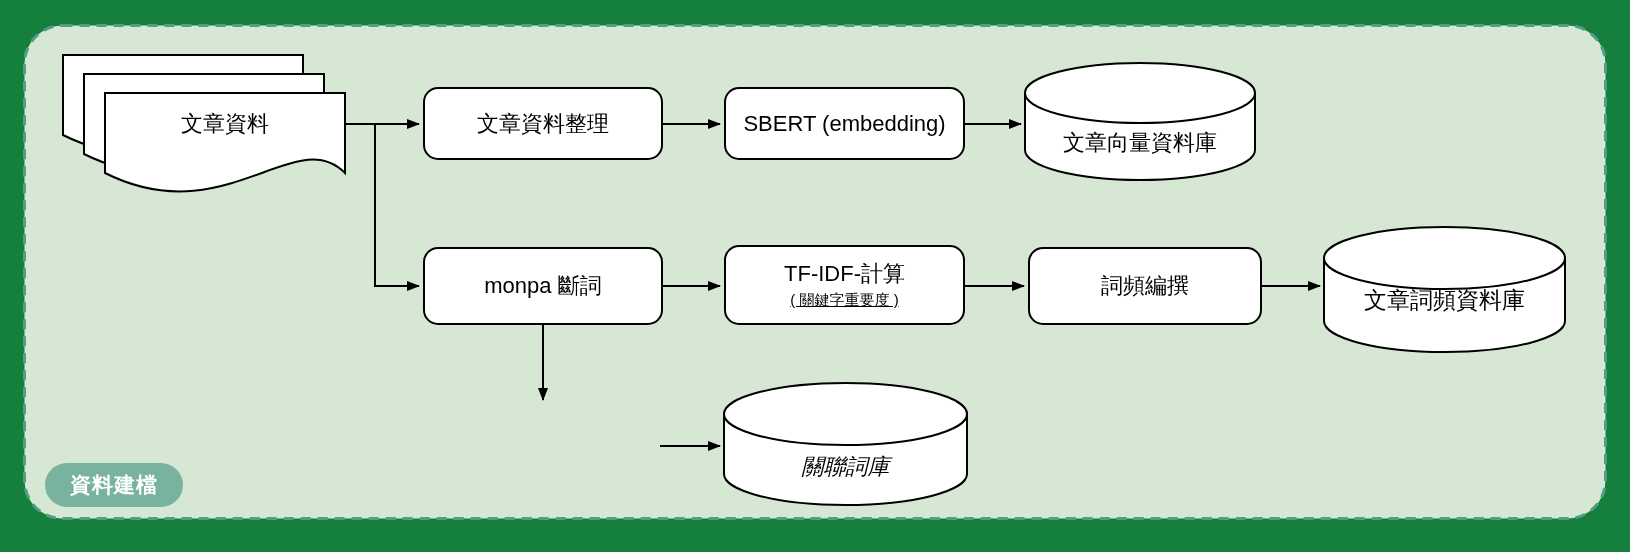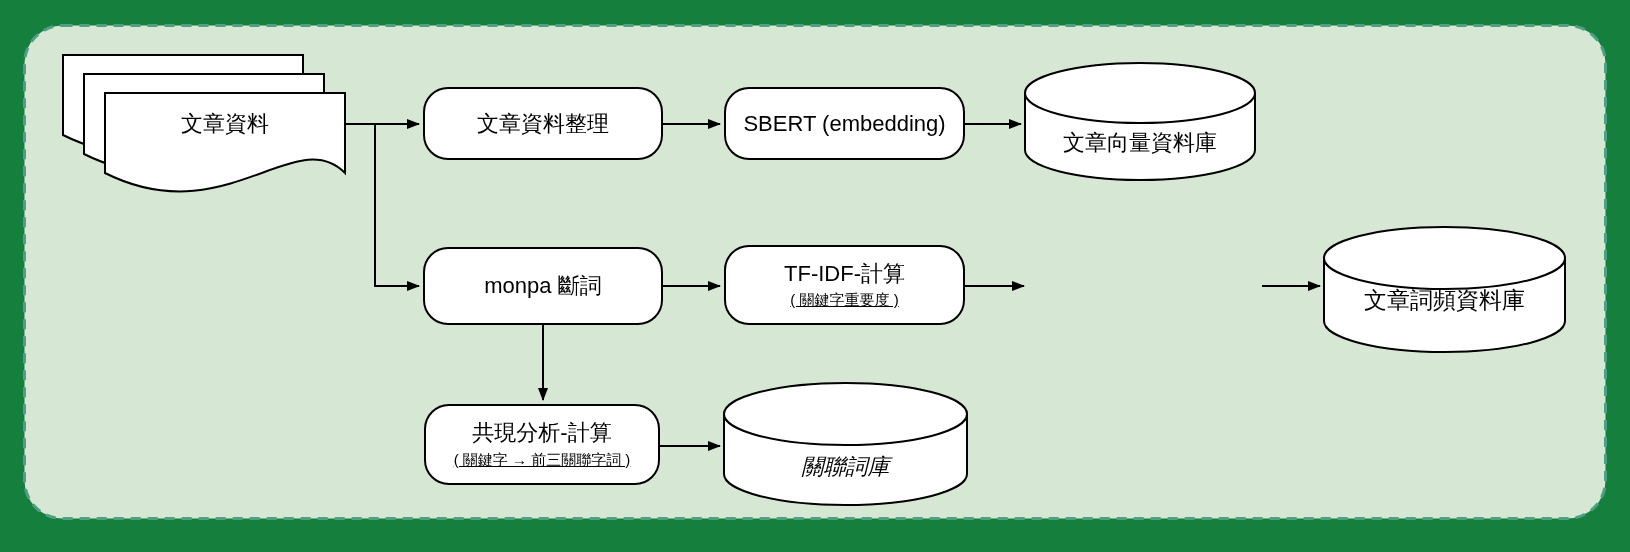--- a/index.html
+++ b/index.html
@@ -1,20 +1,20 @@
 <!DOCTYPE html>
 <html style="--badge: #79b29e;"><head>
 <meta charset="utf-8">
 <style>
   html,body{margin:0;padding:0;background:#ffffff;}
   body{font-family:"Liberation Sans","DejaVu Sans",sans-serif;}
   .canvas{position:relative;width:1630px;height:552px;overflow:hidden;background:#15803d;}
   .layer{position:absolute;left:0;top:0;width:1630px;height:552px;}
   .node{position:absolute;box-sizing:border-box;background:#ffffff;border:2px solid #000000;
-        border-radius:25px;display:flex;flex-direction:column;align-items:center;justify-content:center;
+        border-radius:15px;display:flex;flex-direction:column;align-items:center;justify-content:center;
         text-align:center;color:#000000;}
   .node .title{font-size:22px;line-height:1.15;}
   .node .subtitle{font-size:15px;line-height:1.2;margin-top:5px;text-decoration:underline;}
   .shape-label{position:absolute;display:flex;align-items:center;justify-content:center;
         font-size:22px;color:#000000;text-align:center;}
   .badge{position:absolute;display:flex;align-items:center;justify-content:center;
         border-radius:22px;color:#ffffff;font-size:21px;font-weight:bold;letter-spacing:1px;
         background:var(--badge,#79b29e);}
 </style>
 </head>
@@ -75,26 +75,26 @@
 
   <div class="node" style="left:423px;top:247px;width:240px;height:78px;">
     <div class="title">monpa 斷詞</div>
   </div>
 
   <div class="node" style="left:724px;top:245px;width:241px;height:80px;align-items:center;">
     <div class="title">TF-IDF-計算</div>
     <div class="subtitle">( 關鍵字重要度 )</div>
   </div>
 
+  <div class="node" style="left:1028px;top:247px;width:234px;height:78px;">
+    <div class="title">詞頻編撰</div>
+  </div>
 
-  <div class="node" style="left:424px;top:404px;width:236px;height:81px;">
-    <div class="title">共現分析-計算</div>
-    <div class="subtitle">( 關鍵字 → 前三關聯字詞 )</div>
-  </div>
 
   <div class="shape-label" style="left:1025px;top:128px;width:230px;height:30px;">文章向量資料庫</div>
 
   <div class="shape-label" style="left:1324px;top:285px;width:241px;height:30px;font-size:23px;">文章詞頻資料庫</div>
 
   <div class="shape-label" style="left:724px;top:452px;width:243px;height:30px;font-style:italic;">關聯詞庫</div>
 
+  <div class="badge" style="left:45px;top:463px;width:138px;height:44px;">資料建檔</div>
 
 </div>
 
 </body></html>

